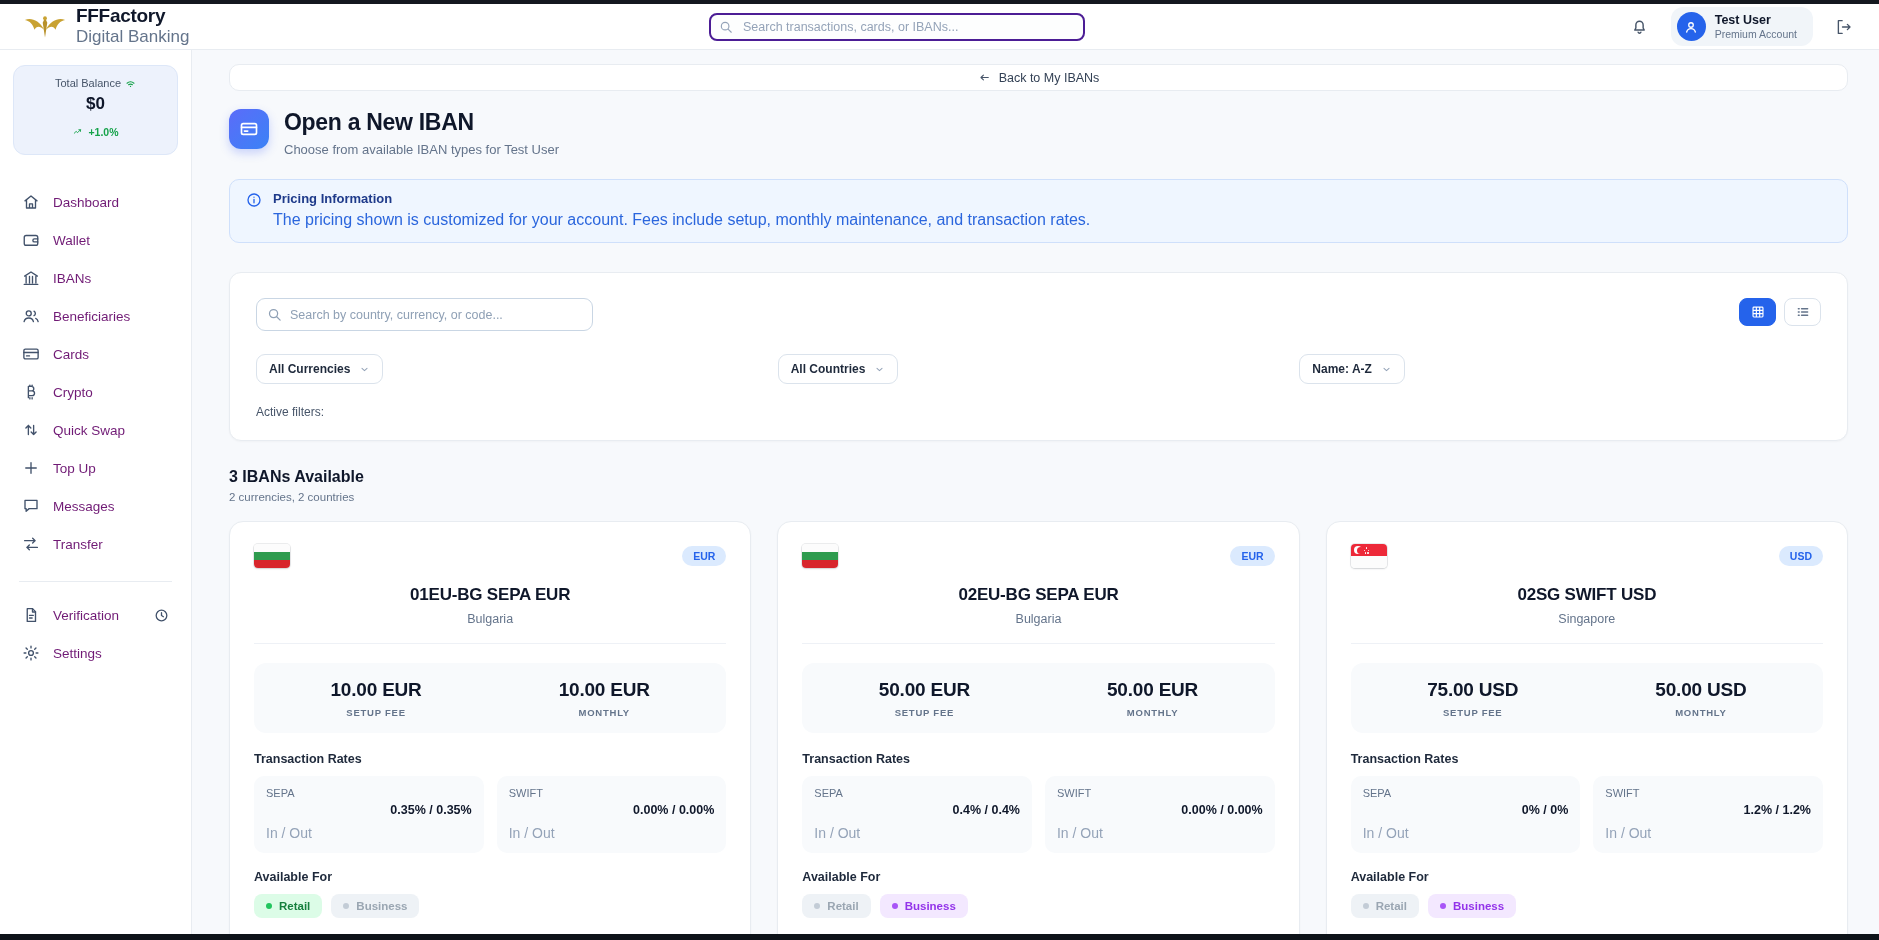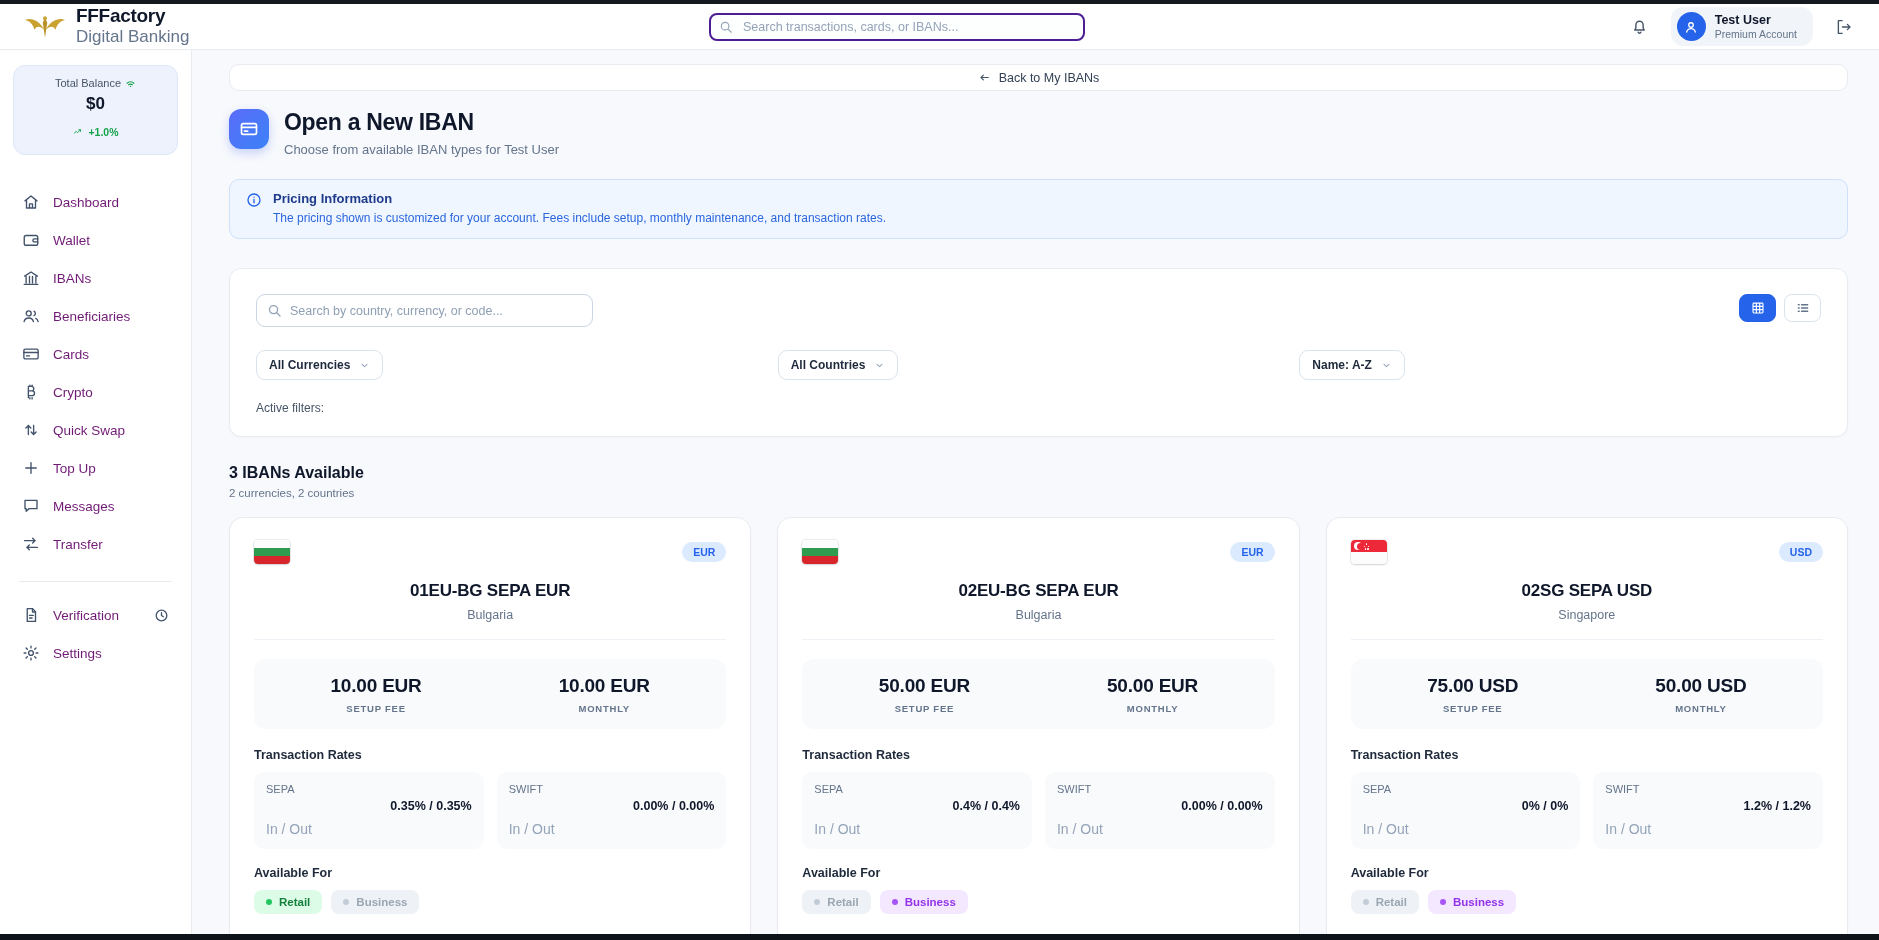--- a/index.html
+++ b/index.html
@@ -49,21 +49,21 @@
   .back-bar svg { color:#475569; }
 
   .page-head { margin-top:18px; display:flex; gap:15px; }
   .page-head-icon { width:40px; height:40px; border-radius:12px; background:linear-gradient(135deg,#5b6cf9,#3b82f6); display:flex; align-items:center; justify-content:center; color:#fff; box-shadow:0 4px 10px rgba(59,91,246,.25); flex:none; }
   .page-title { font-size:23px; font-weight:800; letter-spacing:-0.3px; color:#0f172a; }
   .page-subtitle { font-size:13px; color:#64748b; margin-top:6px; }
 
   .info-box { margin-top:22px; background:#eff6ff; border:1px solid #cfe0fb; border-radius:10px; padding:11px 16px 13px; display:flex; gap:11px; }
   .info-box .i-icon { color:#2563eb; margin-top:1px; flex:none; }
   .info-title { font-size:13px; font-weight:700; color:#1e3a8a; }
-  .info-text { font-size:12px; color:#2b66dd; margin-top:5px; }
+  .info-text { font-size:16px; color:#2b66dd; margin-top:5px; }
 
   .filter-panel { margin-top:29px; background:#fff; border:1px solid #e8ecf1; border-radius:12px; padding:25px 26px 21px; box-shadow:0 1px 2px rgba(15,23,42,.03); }
   .fp-row1 { display:flex; justify-content:space-between; align-items:flex-start; }
   .fp-search { position:relative; width:337px; }
   .fp-search input { width:100%; height:33px; border:1px solid #c9d6e4; border-radius:9px; padding:0 10px 0 33px; font-size:12.5px; color:#334155; outline:none; font-family:inherit; }
   .fp-search input::placeholder { color:#8fa0b5; }
   .fp-search .s-icon { position:absolute; left:11px; top:9px; color:#8fa0b5; }
   .view-toggles { display:flex; gap:8px; }
   .vt-btn { width:37px; height:28px; border-radius:8px; display:flex; align-items:center; justify-content:center; cursor:pointer; }
   .vt-grid { background:#2563eb; border:1px solid #2563eb; color:#fff; }
@@ -467,21 +467,21 @@
                 <span class="sg-star sg-s1"></span>
                 <span class="sg-star sg-s2"></span>
                 <span class="sg-star sg-s3"></span>
                 <span class="sg-star sg-s4"></span>
                 <span class="sg-star sg-s5"></span>
               </span>
             <span class="sg-bot" style="display:block"></span>
           </span>
           <span class="cur-badge">USD</span>
         </div>
-        <div class="card-name">02SG SEPA USD</div>
+        <div class="card-name">02SG SWIFT USD</div>
         <div class="card-country">Singapore</div>
         <div class="fee-box">
           <div class="fee-cell">
               <div class="fee-val">75.00 USD</div>
               <div class="fee-lab">SETUP FEE</div>
             </div>
           <div class="fee-cell">
               <div class="fee-val">50.00 USD</div>
               <div class="fee-lab">MONTHLY</div>
             </div>

